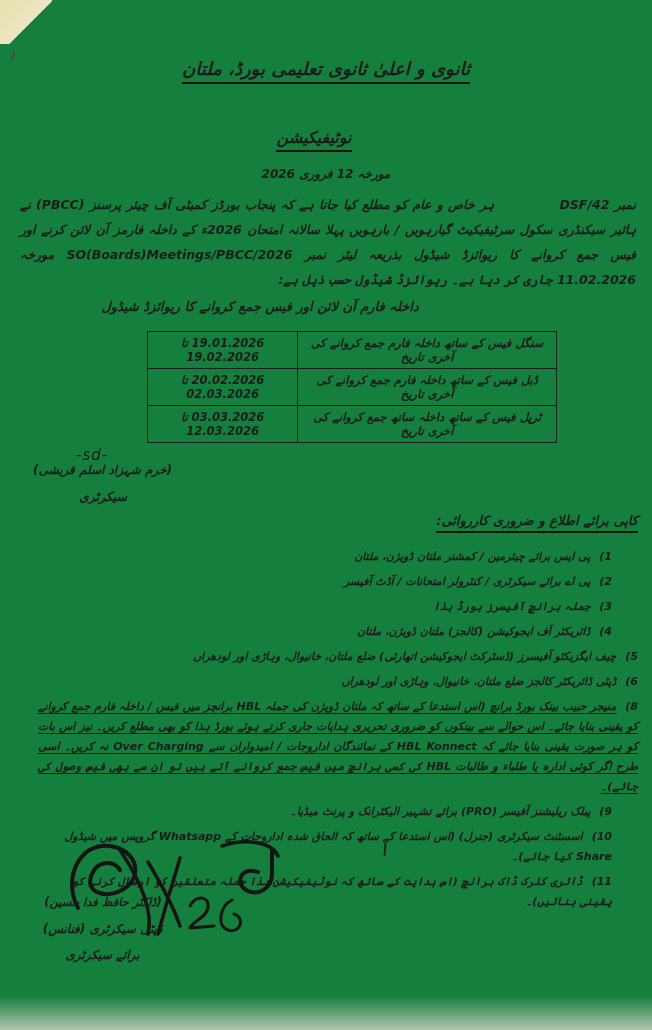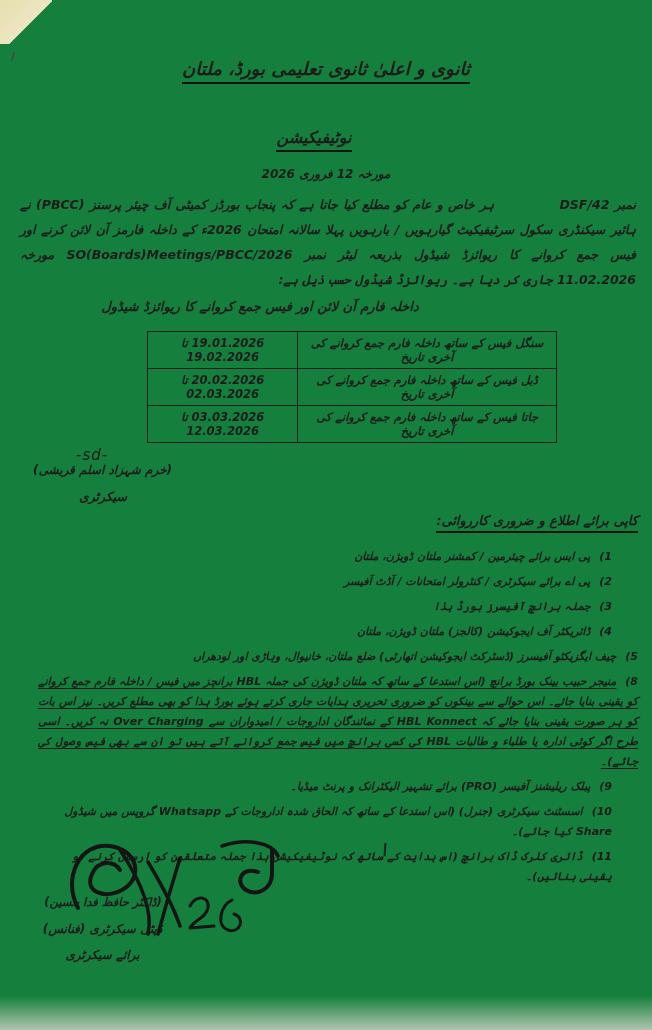--- a/index.html
+++ b/index.html
@@ -86,21 +86,21 @@
     <tbody>
       <tr>
         <td class="c-desc urdu">سنگل فیس کے ساتھ داخلہ فارم جمع کروانے کی آخری تاریخ</td>
         <td class="c-dates urdu">19.01.2026 تا 19.02.2026</td>
       </tr>
       <tr>
         <td class="c-desc urdu">ڈبل فیس کے ساتھ داخلہ فارم جمع کروانے کی آخری تاریخ</td>
         <td class="c-dates urdu">20.02.2026 تا 02.03.2026</td>
       </tr>
       <tr>
-        <td class="c-desc urdu">جاتا فیس کے ساتھ داخلہ فارم جمع کروانے کی آخری تاریخ</td>
+        <td class="c-desc urdu">ٹرپل فیس کے ساتھ داخلہ ساتھ جمع کروانے کی آخری تاریخ</td>
         <td class="c-dates urdu">03.03.2026 تا 12.03.2026</td>
       </tr>
     </tbody>
   </table>
 
   <div class="sd-mark">-sd-</div>
   <div class="sig-name urdu">(خرم شہزاد اسلم قریشی)</div>
   <div class="sig-title urdu">سیکرٹری</div>
 
   <div class="cc-head urdu">
@@ -115,20 +115,23 @@
       <span class="cc-no">(2</span><span class="cc-text">پی اے برائے سیکرٹری / کنٹرولر امتحانات / آڈٹ آفیسر</span>
     </div>
     <div class="cc-item indent">
       <span class="cc-no">(3</span><span class="cc-text">جملہ برانچ آفیسرز بورڈ ہذا</span>
     </div>
     <div class="cc-item indent">
       <span class="cc-no">(4</span><span class="cc-text">ڈائریکٹر آف ایجوکیشن (کالجز) ملتان ڈویژن، ملتان</span>
     </div>
     <div class="cc-item">
       <span class="cc-no">(5</span><span class="cc-text">چیف ایگزیکٹو آفیسرز (ڈسٹرکٹ ایجوکیشن اتھارٹی) ضلع ملتان، خانیوال، وہاڑی اور لودھراں</span>
+    </div>
+    <div class="cc-item">
+      <span class="cc-no">(6</span><span class="cc-text">ڈپٹی ڈائریکٹر کالجز ضلع ملتان، خانیوال، وہاڑی اور لودھراں</span>
     </div>
     <div class="cc-item wrap ul">
       <span class="cc-no">(8</span><span class="cc-text">منیجر حبیب بینک بورڈ برانچ (اس استدعا کے ساتھ کہ ملتان ڈویژن کی جملہ HBL برانچز میں فیس / داخلہ فارم جمع کروانے کو یقینی بنایا جائے۔ اس حوالے سے بینکوں کو ضروری تحریری ہدایات جاری کرتے ہوئے بورڈ ہذا کو بھی مطلع کریں۔ نیز اس بات کو ہر صورت یقینی بنایا جائے کہ HBL Konnect کے نمائندگان اداروجات / امیدواران سے Over Charging نہ کریں۔ اسی طرح اگر کوئی ادارہ یا طلباء و طالبات HBL کی کسی برانچ میں فیس جمع کروانے آتے ہیں تو ان سے بھی فیس وصول کی جائے)۔</span>
     </div>
     <div class="cc-item indent">
       <span class="cc-no">(9</span><span class="cc-text">پبلک ریلیشنز آفیسر (PRO) برائے تشہیر الیکٹرانک و پرنٹ میڈیا۔</span>
     </div>
     <div class="cc-item indent">
       <span class="cc-no">(10</span><span class="cc-text">اسسٹنٹ سیکرٹری (جنرل) (اس استدعا کے ساتھ کہ الحاق شدہ اداروجات کے Whatsapp گروپس میں شیڈول Share کیا جائے)۔</span>
     </div>

